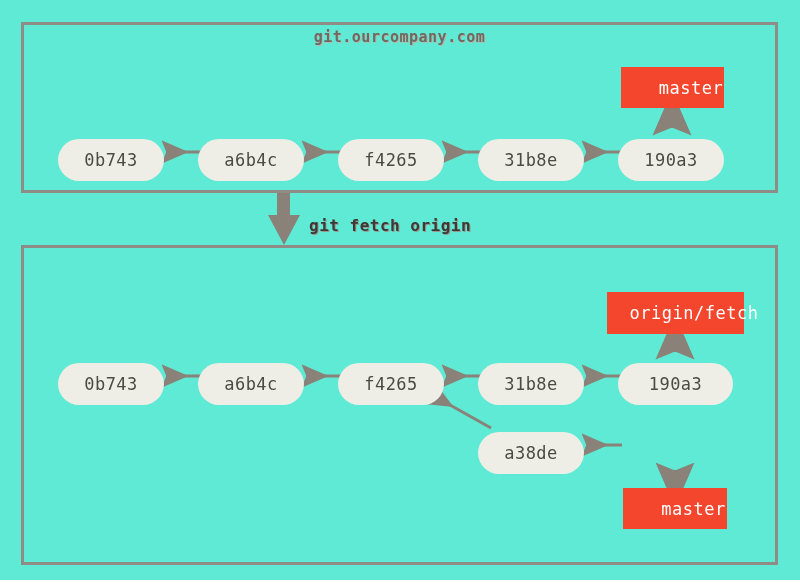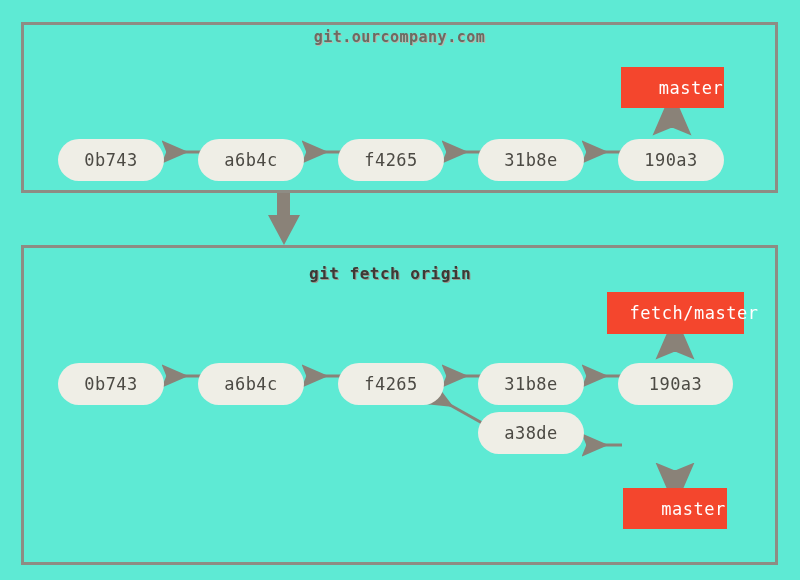--- a/index.html
+++ b/index.html
@@ -134,30 +134,30 @@
   <div class="panel-title" style="left:21px; top:28px; width:757px;">git.ourcompany.com</div>
 
   <div class="commit" style="left:58px; top:131px; width:106px; height:42px;">0b743</div>
   <div class="commit" style="left:198px; top:131px; width:106px; height:42px;">a6b4c</div>
   <div class="commit" style="left:338px; top:131px; width:106px; height:42px;">f4265</div>
   <div class="commit" style="left:478px; top:131px; width:106px; height:42px;">31b8e</div>
   <div class="commit" style="left:618px; top:131px; width:106px; height:42px;">190a3</div>
 
   <div class="ref-label" style="left:621px; top:67px; width:103px; height:41px;">master</div>
 
-  <div class="cmd-text" style="left:309px; top:216px;margin-top:48px;">git fetch origin</div>
+  <div class="cmd-text" style="left:309px; top:216px;">git fetch origin</div>
 
   <div class="panel" style="left:21px; top:245px; width:757px; height:320px;"></div>
 
 
   <div class="commit" style="left:58px; top:355px; width:106px; height:42px;">0b743</div>
   <div class="commit" style="left:198px; top:355px; width:106px; height:42px;">a6b4c</div>
   <div class="commit" style="left:338px; top:355px; width:106px; height:42px;">f4265</div>
   <div class="commit" style="left:478px; top:355px; width:106px; height:42px;">31b8e</div>
   <div class="commit" style="left:618px; top:355px; width:115px; height:42px;">190a3</div>
 
-  <div class="commit" style="left:478px; top:404px; width:106px; height:42px;">a38de</div>
+  <div class="commit" style="left:478px; top:424px; width:106px; height:42px;">a38de</div>
 
-  <div class="ref-label" style="left:607px; top:292px; width:137px; height:42px;">fetch/master</div>
+  <div class="ref-label" style="left:607px; top:292px; width:137px; height:42px;">origin/fetch</div>
 
   <div class="ref-label" style="left:623px; top:488px; width:104px; height:41px;">master</div>
 
 </div>
 
 </body></html>

